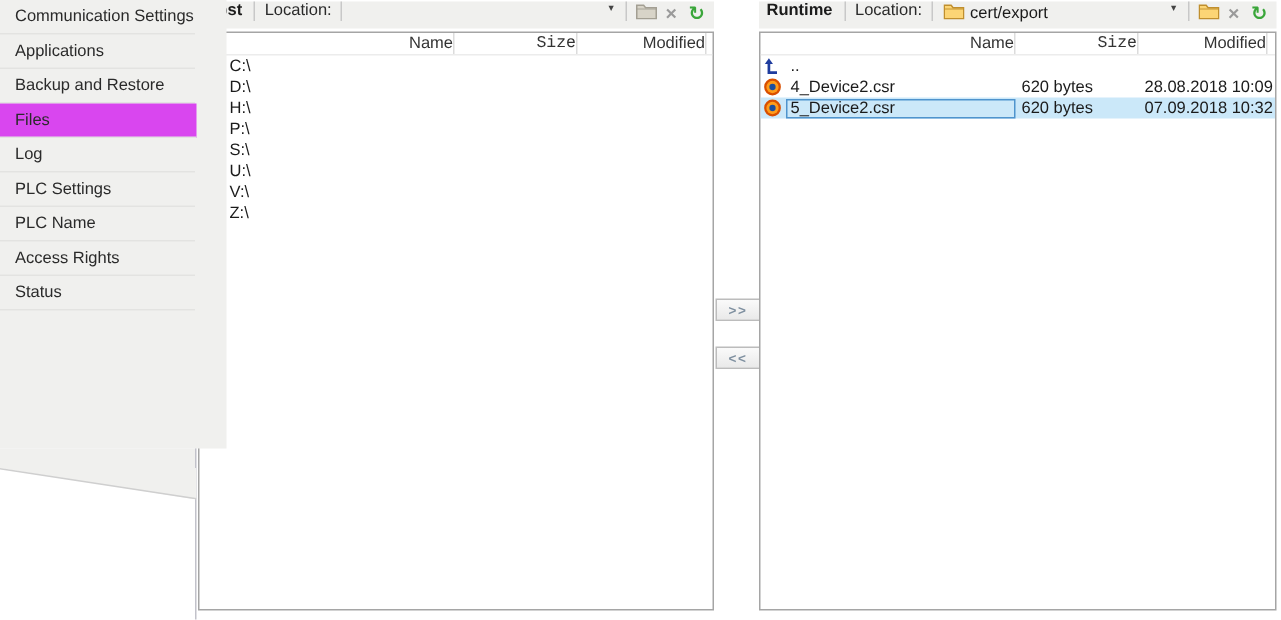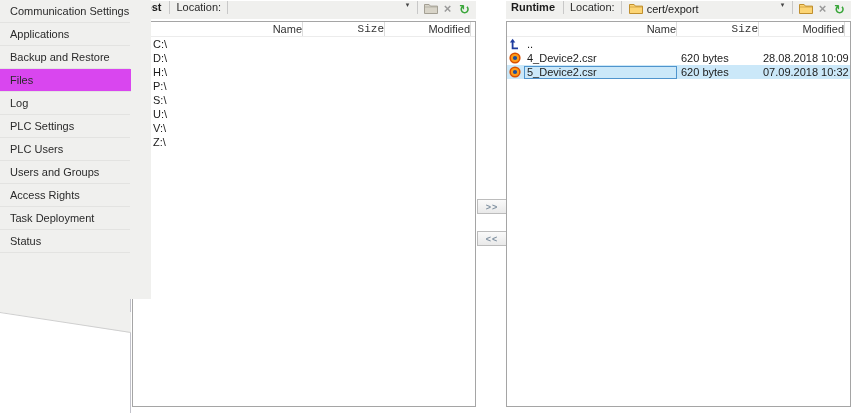--- a/index.html
+++ b/index.html
@@ -74,24 +74,22 @@
 <body style="--sidebar-bg: #f0f0ee; --toolbar-bg: #f0f0ee; --panel-border: #a5a5a5; --selection-bg: #cbe8f9; --selection-border: #4f94cd; --folder-icon: #fcd575; --folder-icon-border: #c08f2e; --folder-icon-disabled: #d8d4c8; --folder-icon-disabled-border: #a39f93; --refresh-icon: #3aa63a; --delete-icon: #9a9a9a; --drive-local-accent: #4a86c8; --drive-cd-accent: #b8b8b8; --drive-network-accent: #2fae2f; --up-directory-icon: #1f3c9e; --certificate-icon-outer: #d94f00; --certificate-icon-mid: #ff9c1a; --certificate-icon-inner: #1c4e9e;">
 
 <div class="sidebar-line"></div>
 <div class="sidebar" id="sidebar">
     <div class="side-item">Communication Settings</div>
     <div class="side-item">Applications</div>
     <div class="side-item">Backup and Restore</div>
     <div class="side-item sel">Files</div>
     <div class="side-item">Log</div>
     <div class="side-item">PLC Settings</div>
-    <div class="side-item">PLC Users</div>
-    <div class="side-item">Users and Groups</div>
+    <div class="side-item">PLC Name</div>
     <div class="side-item">Access Rights</div>
-    <div class="side-item">Task Deployment</div>
     <div class="side-item">Status</div>
   </div>
 <div class="sidebar-fill"></div>
 <div class="sidebar-diagonal">
   <svg width="131" height="21" viewBox="0 0 131 21">
       <polygon points="0,0 131,0 131,21" fill="#f0f0ee"></polygon>
       <line x1="0" y1="0.5" x2="131" y2="20.5" stroke="#cfcfcf" stroke-width="1"></line>
     </svg>
 </div>
 

